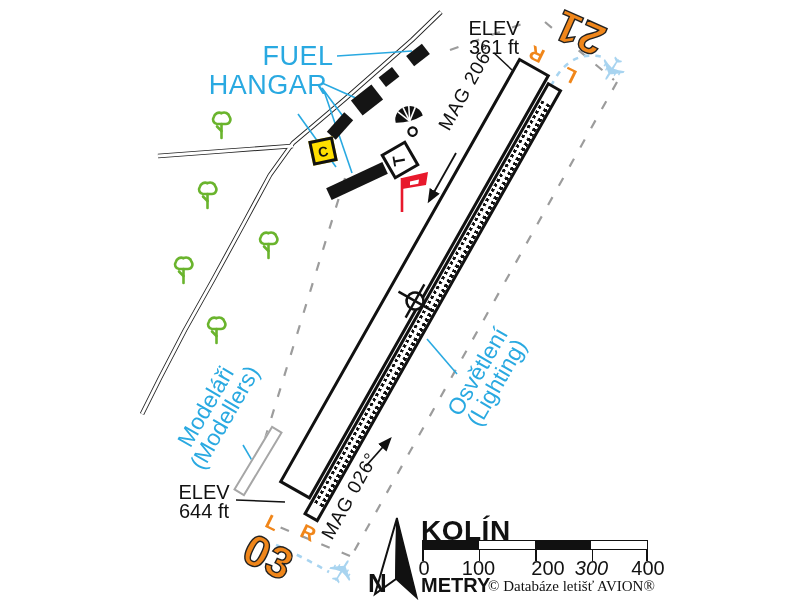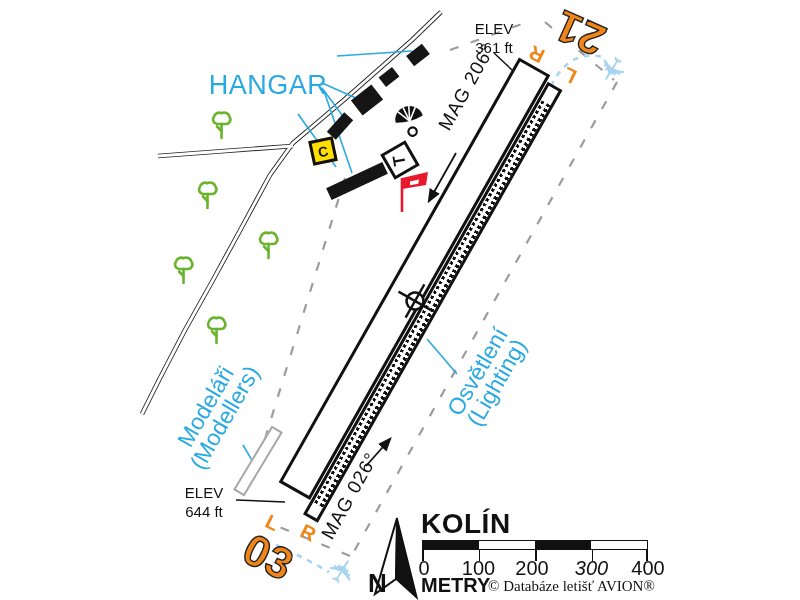--- a/index.html
+++ b/index.html
@@ -3,32 +3,32 @@
 <meta charset="utf-8">
 <style>
   html,body{margin:0;padding:0;background:#fff;}
   #stage{position:relative;width:800px;height:600px;background:#fff;overflow:hidden;
          font-family:"Liberation Sans",sans-serif;color:#111;}
   .abs{position:absolute;}
   .ctr{transform:translate(-50%,-50%);}
   svg{display:block;}
   .cyan{color:#29a9e1;}
   .lbl-big{font-size:27px;letter-spacing:.5px;white-space:nowrap;}
-  .elev{font-size:15px;line-height:19px;text-align:center;white-space:nowrap;}
+  .elev{font-size:20px;line-height:19px;text-align:center;white-space:nowrap;}
   .mag{font-size:19px;white-space:nowrap;letter-spacing:1px;}
   .rot-label{font-size:23px;line-height:22px;text-align:center;white-space:nowrap;}
   .rwynum{font-size:44px;font-weight:bold;color:#f0861a;
           -webkit-text-stroke:1.4px #222;white-space:nowrap;}
   .lr{font-size:20px;font-weight:bold;color:#f0861a;white-space:nowrap;}
   .bldg{position:absolute;background:#151515;}
   .runway-strip{position:absolute;background:#fff;border:3.2px solid #111;}
   .lightdots{position:absolute;width:3.2px;
      background:repeating-linear-gradient(180deg,#111 0 3px,transparent 3px 5.6px);}
   .plane{font-size:34px;color:#a8d4f0;white-space:nowrap;}
-  .title{font-size:28px;font-weight:bold;letter-spacing:.5px;}
+  .title{font-size:28px;font-weight:bold;letter-spacing:.5px;margin-top:7px;}
   .ticknum{font-size:20px;}
   .metry{font-size:20px;font-weight:bold;}
   .copy{font-family:"Liberation Serif",serif;font-size:15px;white-space:nowrap;}
   .sbar{position:absolute;left:422px;top:540px;width:226px;height:10px;
         border:1.6px solid #111;box-sizing:border-box;display:flex;}
   .sbar div{height:100%;}
   .tickrow{position:absolute;left:422px;top:550px;width:226px;height:11px;}
   .tick{position:absolute;top:0;width:1.8px;height:11px;background:#111;}
   .numrow{position:absolute;left:422px;top:557px;width:226px;height:20px;}
   .numrow span{position:absolute;transform:translateX(-50%);}
@@ -166,20 +166,21 @@
   <svg class="abs" width="26" height="32" style="left:171px;top:255px;">
       <use href="#tree"></use>
     </svg>
   <svg class="abs" width="26" height="32" style="left:204px;top:315px;">
       <use href="#tree"></use>
     </svg>
 
   <div class="abs ctr plane" style="left:612px;top:69px;transform:translate(-50%,-50%) rotate(122deg);">✈</div>
   <div class="abs ctr plane" style="left:342px;top:571px;transform:translate(-50%,-50%) rotate(-58deg);">✈</div>
 
+  <div class="abs ctr cyan lbl-big" style="left:298px;top:56px;">FUEL</div>
   <div class="abs ctr cyan lbl-big" style="left:260px;top:85px;margin-left:8px;">HANGAR</div>
 
   <div class="abs ctr elev" style="left:494px;top:38px;">
     <div>ELEV</div>
     <div>361 ft</div>
   </div>
   <div class="abs ctr elev" style="left:204px;top:502px;">
     <div>ELEV</div>
     <div>644 ft</div>
   </div>
@@ -220,20 +221,20 @@
   <div class="tickrow">
     <div class="tick" style="left:0;"></div>
     <div class="tick" style="left:25%;"></div>
     <div class="tick" style="left:50%;"></div>
     <div class="tick" style="left:75%;"></div>
     <div class="tick" style="right:0;"></div>
   </div>
   <div class="numrow">
     <span class="ticknum" style="left:2px;">0</span>
     <span class="ticknum" style="left:56.5px;text-align:right;">100</span>
-    <span class="ticknum" style="left:110px;">200</span>
+    <span class="ticknum" style="left:126px;">200</span>
     <span class="ticknum" style="left:169.5px;font-style:italic;">300</span>
     <span class="ticknum" style="left:226px;">400</span>
   </div>
   <div class="abs metry" style="left:421px;top:574px;">METRY</div>
   <div class="abs copy" style="left:488px;top:578px;">© Databáze letišť AVION®</div>
 
 </div>
 
 </body></html>

